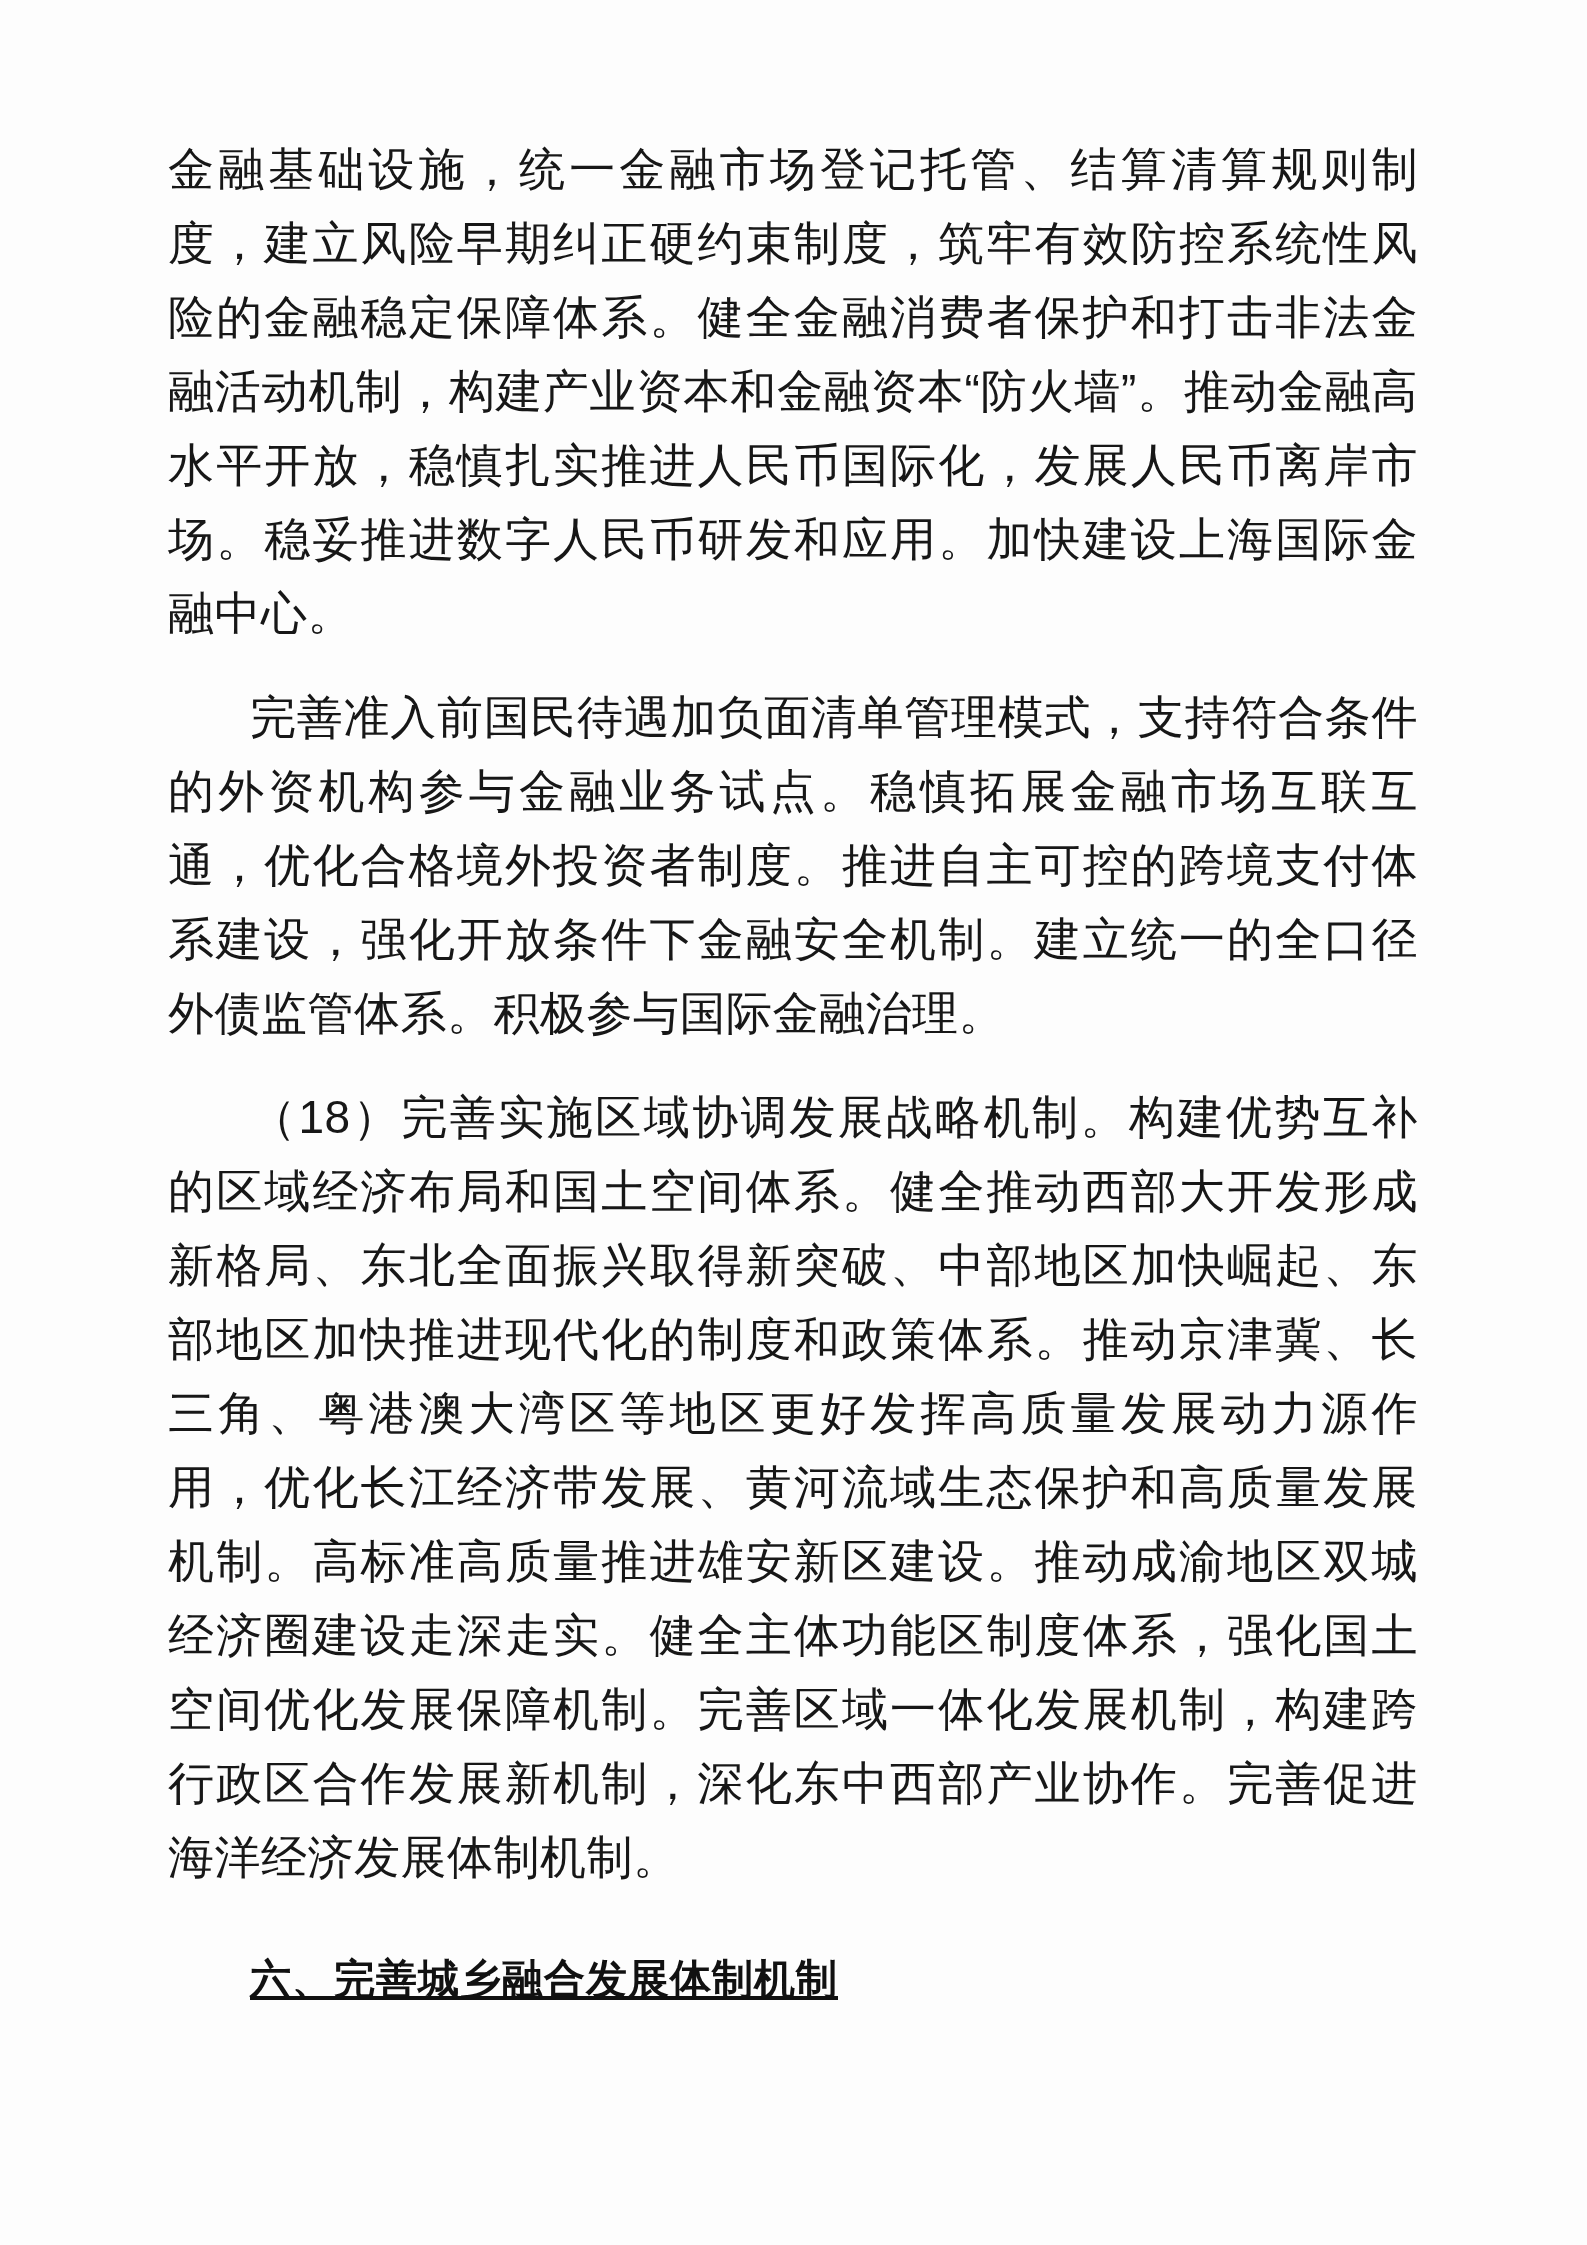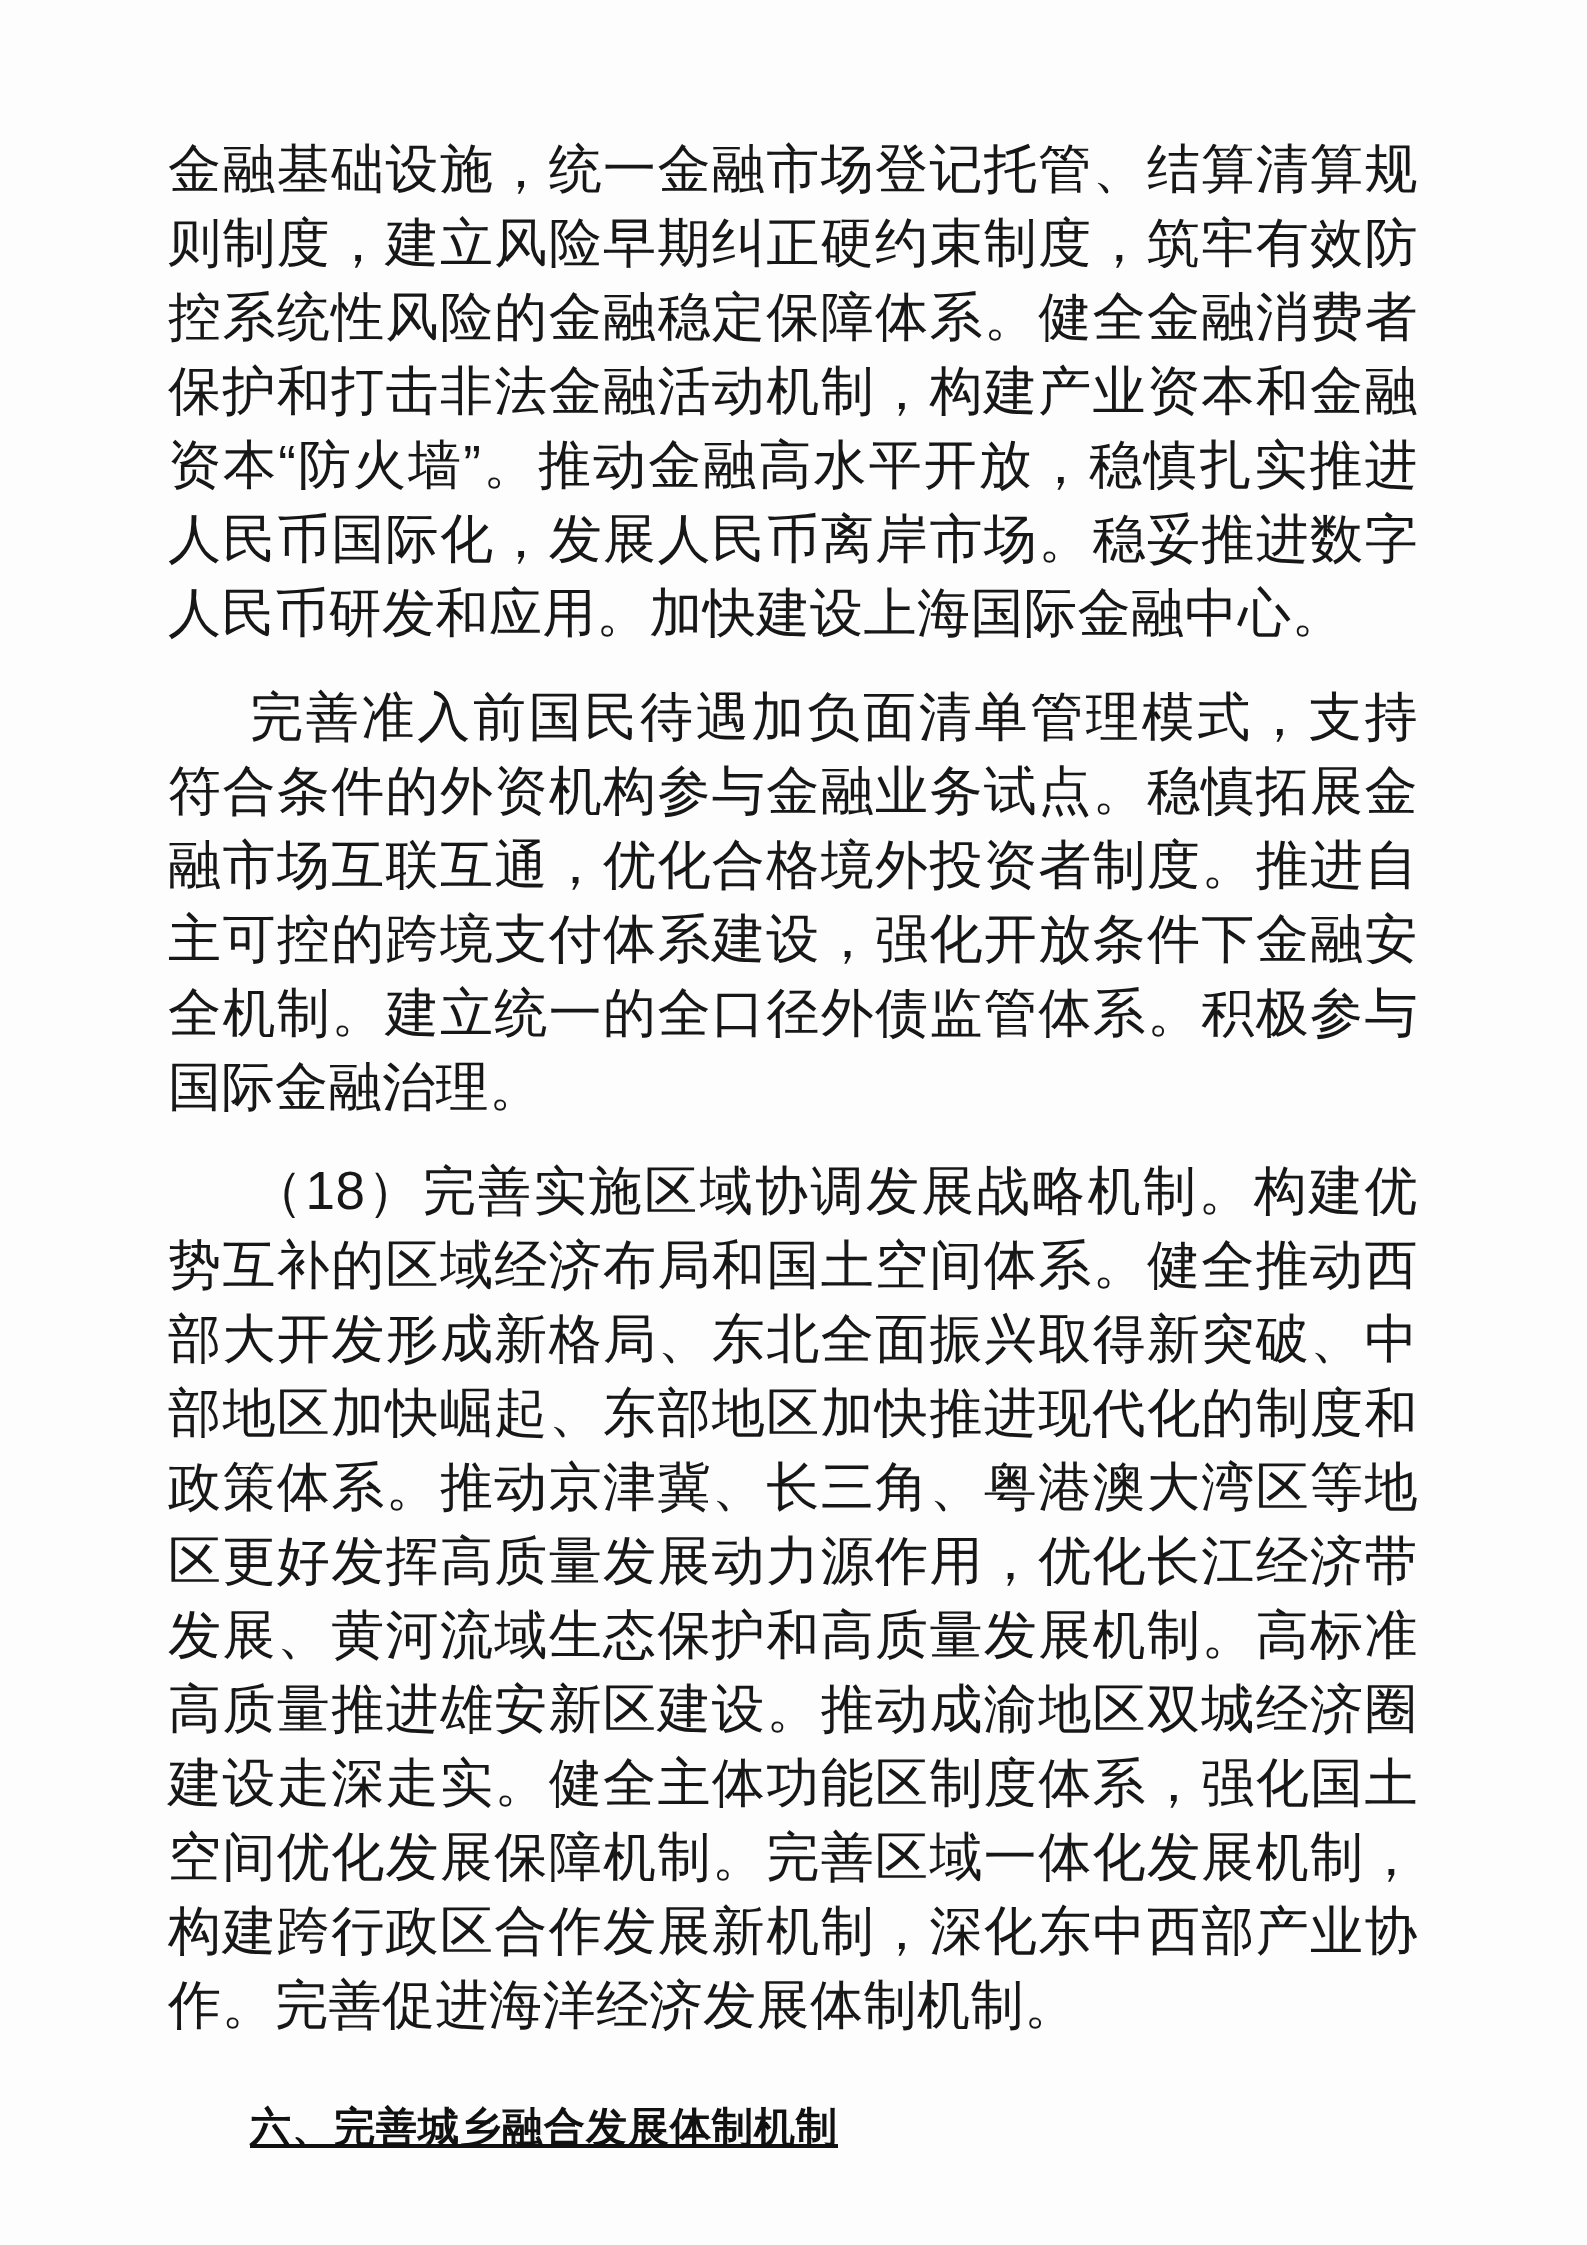--- a/index.html
+++ b/index.html
@@ -19,21 +19,21 @@
     box-sizing: border-box;
     overflow: hidden;
   }
   .content {
     position: absolute;
     left: 168px;
     top: 132px;
     width: 1250px;
   }
   .para {
-    font-size: 53px;
+    font-size: 46px;
     line-height: 74px;
     letter-spacing: 0.5px;
     text-align: justify;
     text-justify: inter-ideograph;
     margin: 0;
     color: #171717;
     font-weight: 400;
   }
   .para + .para {
     margin-top: 30px;

